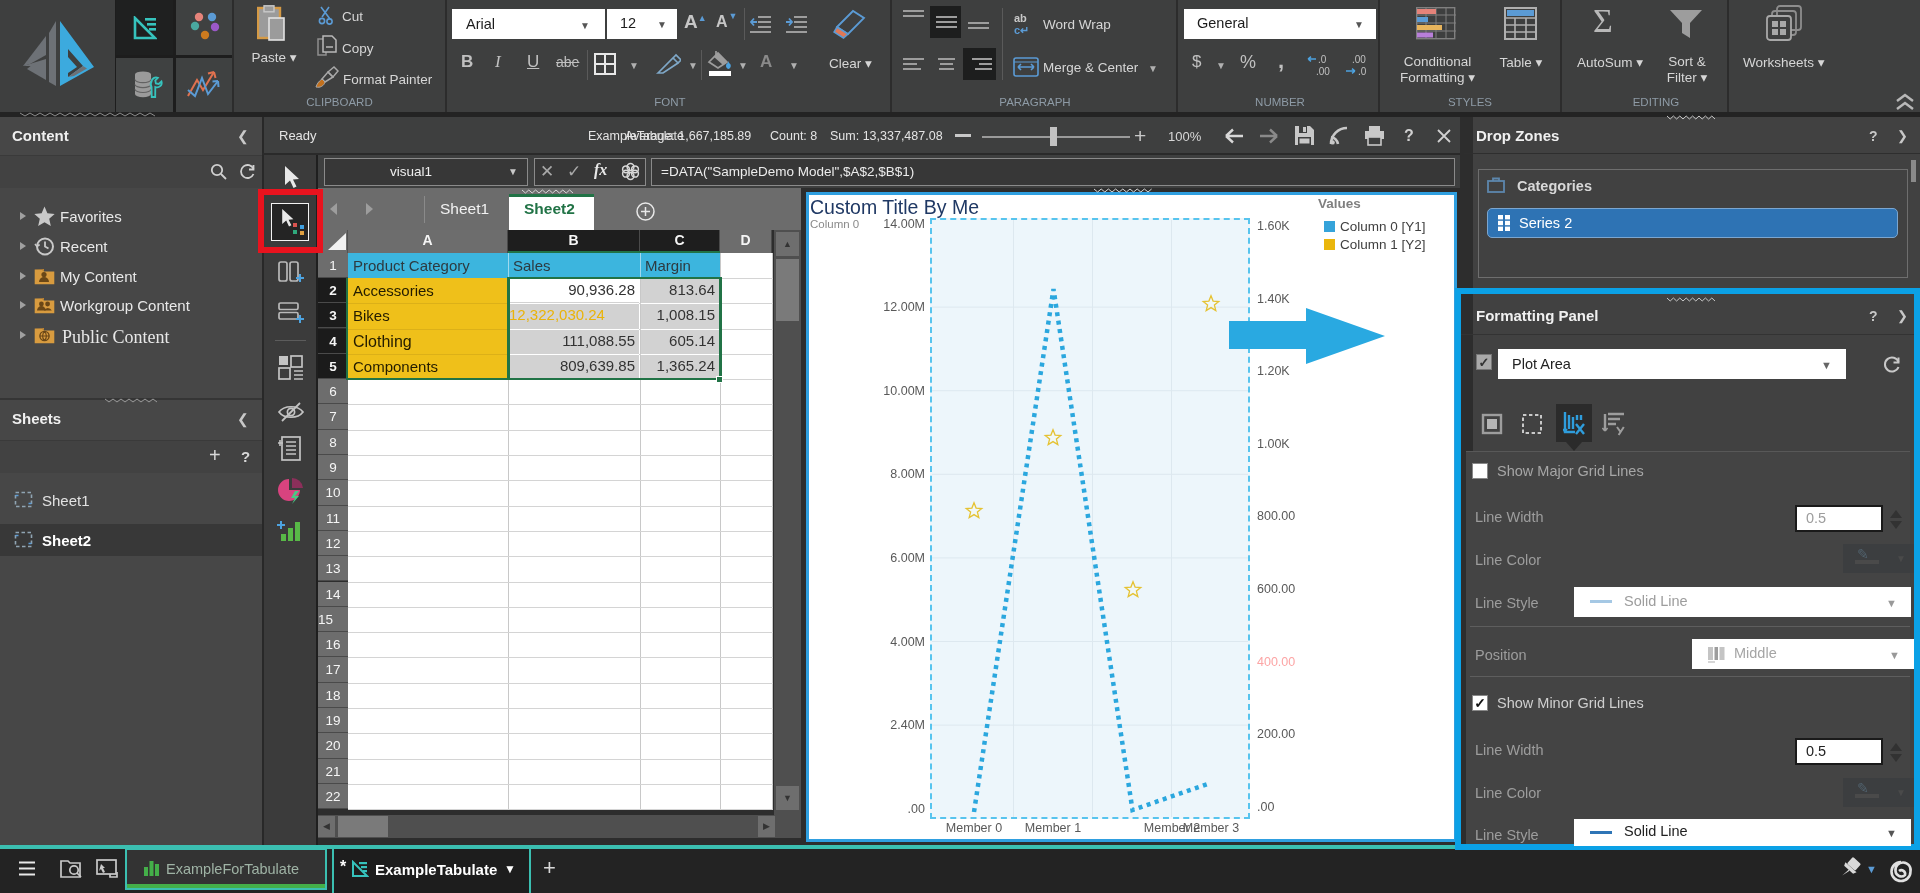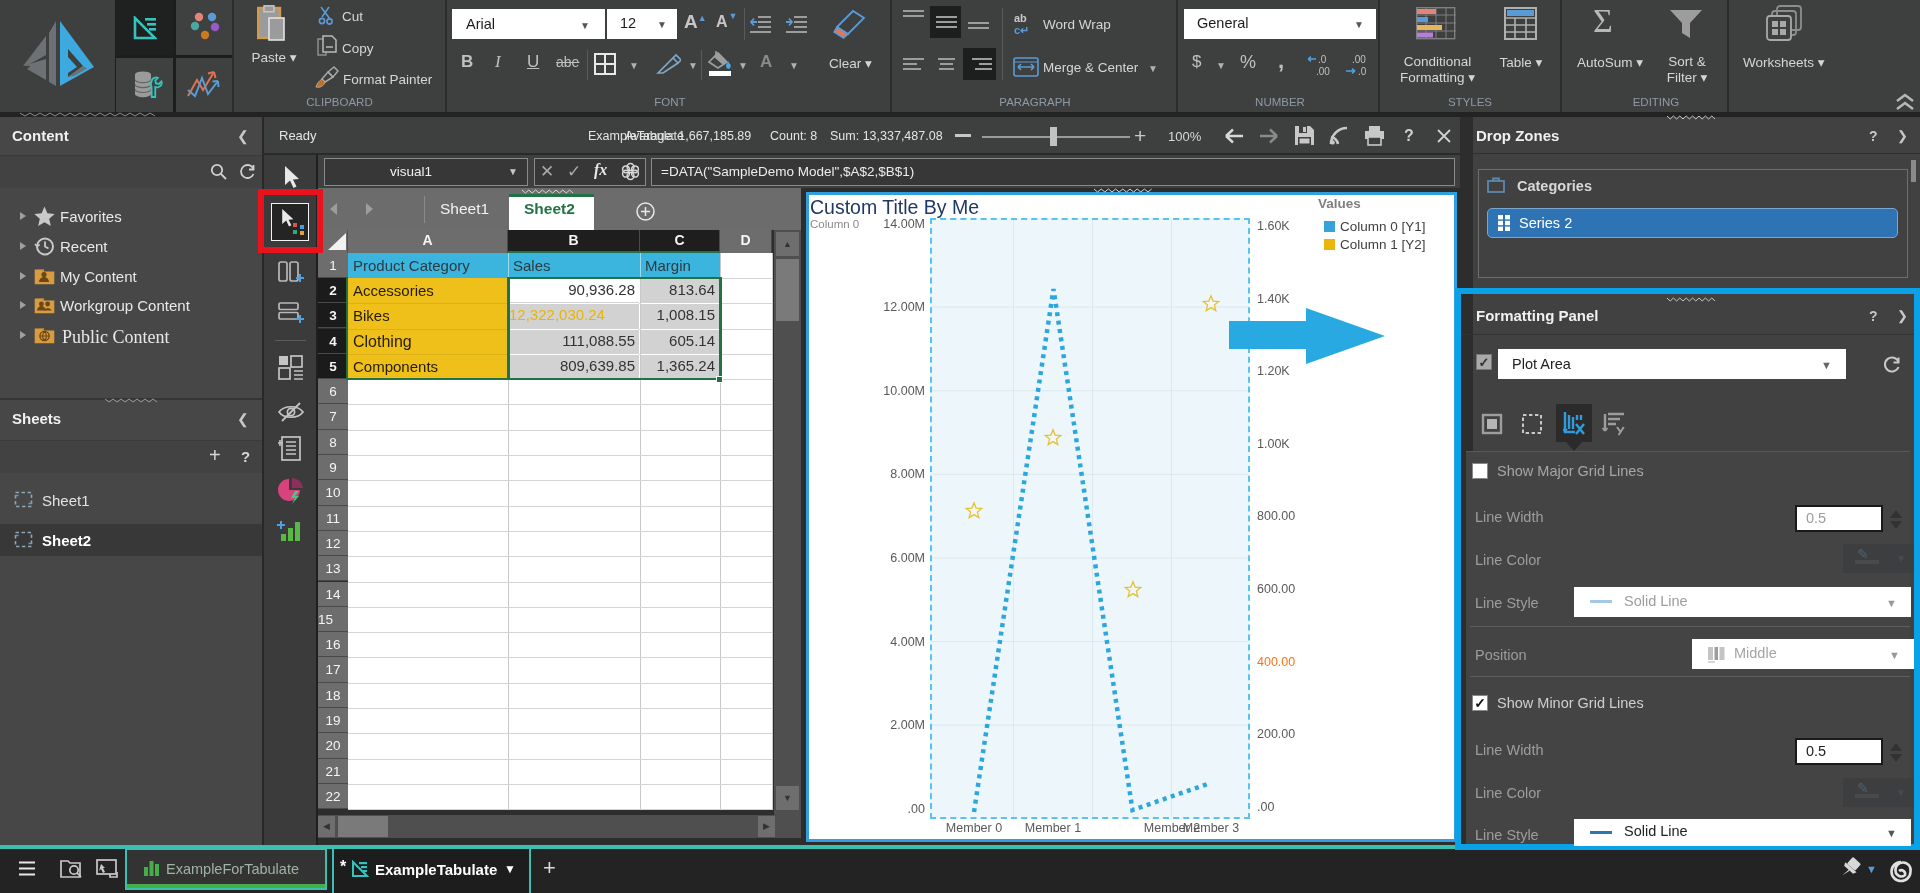--- a/index.html
+++ b/index.html
@@ -540,29 +540,29 @@
     </svg>
 <div style="position:absolute;left:810px;top:196px;color:#1f3864;font-size:19.5px;">Custom Title By Me</div>
 <div style="position:absolute;left:810px;top:218px;color:#8a8a8a;font-size:11.5px;">Column 0</div>
 <div style="position:absolute;left:930px;top:218px;width:320px;height:601px;background:#edf6fb;border:2px dashed #57c4ee;"></div>
 <div style="position:absolute;left:848px;top:216.5px;width:77px;color:#595959;font-size:12.5px;text-align:right;">14.00M</div>
 <div style="position:absolute;left:848px;top:300.1px;width:77px;color:#595959;font-size:12.5px;text-align:right;">12.00M</div>
 <div style="position:absolute;left:848px;top:383.7px;width:77px;color:#595959;font-size:12.5px;text-align:right;">10.00M</div>
 <div style="position:absolute;left:848px;top:467.3px;width:77px;color:#595959;font-size:12.5px;text-align:right;">8.00M</div>
 <div style="position:absolute;left:848px;top:550.9px;width:77px;color:#595959;font-size:12.5px;text-align:right;">6.00M</div>
 <div style="position:absolute;left:848px;top:634.5px;width:77px;color:#595959;font-size:12.5px;text-align:right;">4.00M</div>
-<div style="position:absolute;left:848px;top:718.1px;width:77px;color:#595959;font-size:12.5px;text-align:right;">2.00M</div>
+<div style="position:absolute;left:848px;top:718.1px;width:77px;color:#595959;font-size:12.5px;text-align:right;">2.40M</div>
 <div style="position:absolute;left:848px;top:801.7px;width:77px;color:#595959;font-size:12.5px;text-align:right;">.00</div>
 <div style="position:absolute;left:1257px;top:219.0px;width:70px;color:#595959;font-size:12.5px;">1.60K</div>
 <div style="position:absolute;left:1257px;top:291.6px;width:70px;color:#595959;font-size:12.5px;">1.40K</div>
 <div style="position:absolute;left:1257px;top:364.2px;width:70px;color:#595959;font-size:12.5px;">1.20K</div>
 <div style="position:absolute;left:1257px;top:436.8px;width:70px;color:#595959;font-size:12.5px;">1.00K</div>
 <div style="position:absolute;left:1257px;top:509.4px;width:70px;color:#595959;font-size:12.5px;">800.00</div>
 <div style="position:absolute;left:1257px;top:582.0px;width:70px;color:#595959;font-size:12.5px;">600.00</div>
-<div style="position:absolute;left:1257px;top:654.6px;width:70px;color:#f97316;font-size:12.5px;">400.00</div>
+<div style="position:absolute;left:1257px;top:654.6px;width:70px;color:#fca5a5;font-size:12.5px;">400.00</div>
 <div style="position:absolute;left:1257px;top:727.2px;width:70px;color:#595959;font-size:12.5px;">200.00</div>
 <div style="position:absolute;left:1257px;top:799.8px;width:70px;color:#595959;font-size:12.5px;">.00</div>
 <div style="position:absolute;left:934.0px;top:821px;width:80px;color:#595959;font-size:12.5px;text-align:center;">Member 0</div>
 <div style="position:absolute;left:1013.0px;top:821px;width:80px;color:#595959;font-size:12.5px;text-align:center;">Member 1</div>
 <div style="position:absolute;left:1132px;top:821px;width:80px;color:#595959;font-size:12.5px;text-align:center;">Member 2</div>
 <div style="position:absolute;left:1171.0px;top:821px;width:80px;color:#595959;font-size:12.5px;text-align:center;">Member 3</div>
 <svg class="a" style="left:932px;top:220px;" width="316px" height="597px" viewBox="0 0 316 597">
       <path d="M0 87.1 H316" stroke="#dde8ef" stroke-width="1"></path>
       <path d="M0 170.7 H316" stroke="#dde8ef" stroke-width="1"></path>
       <path d="M0 254.3 H316" stroke="#dde8ef" stroke-width="1"></path>

